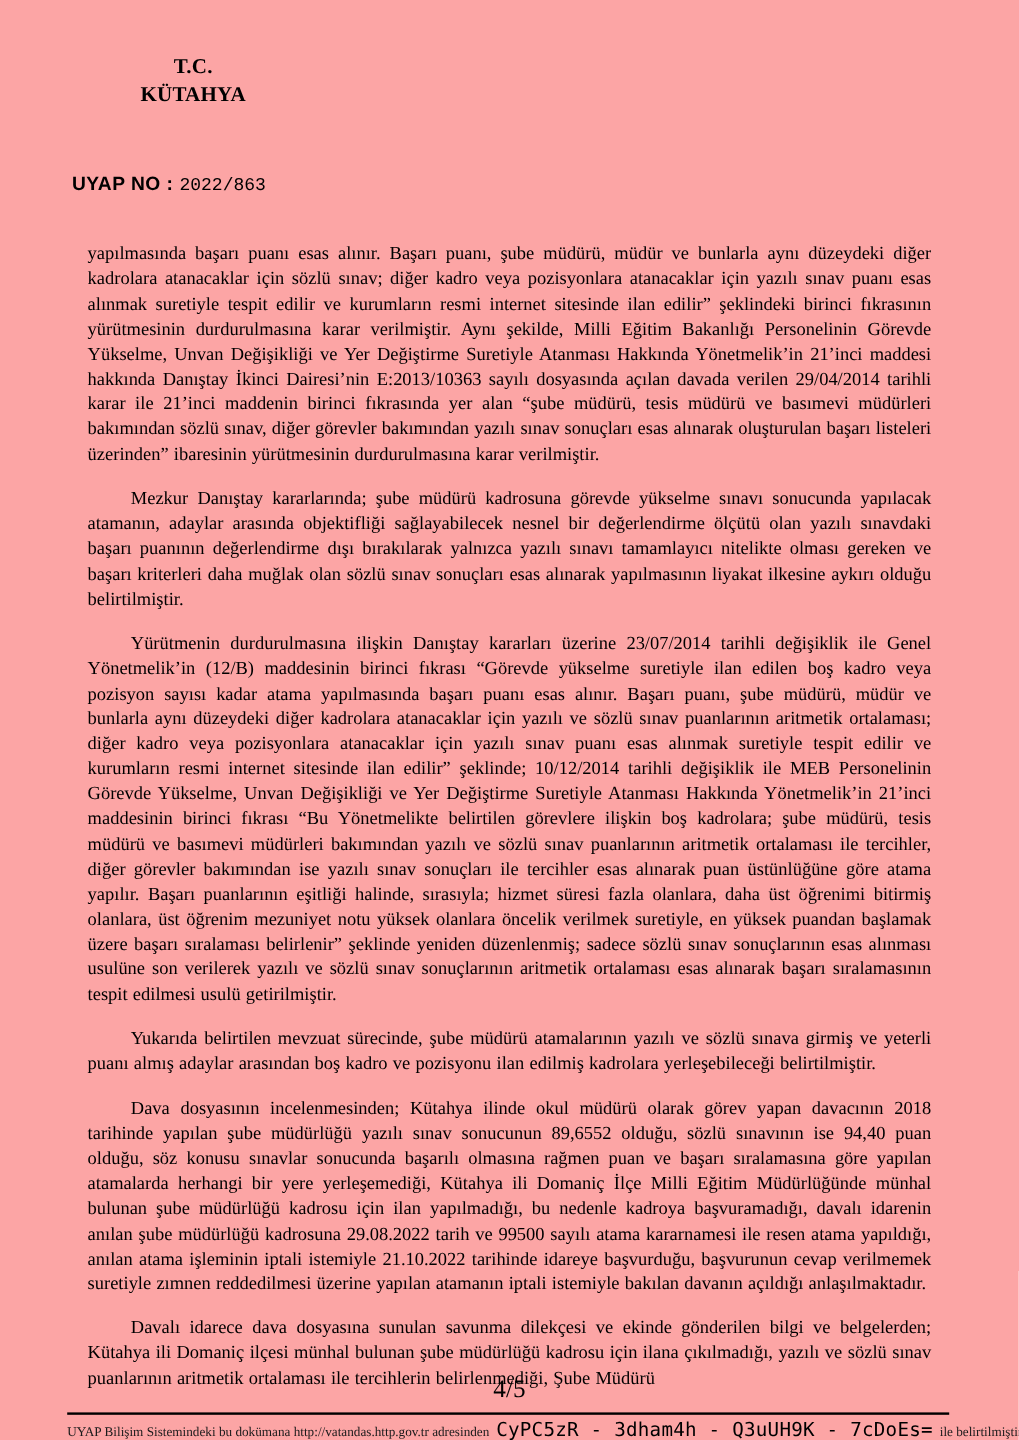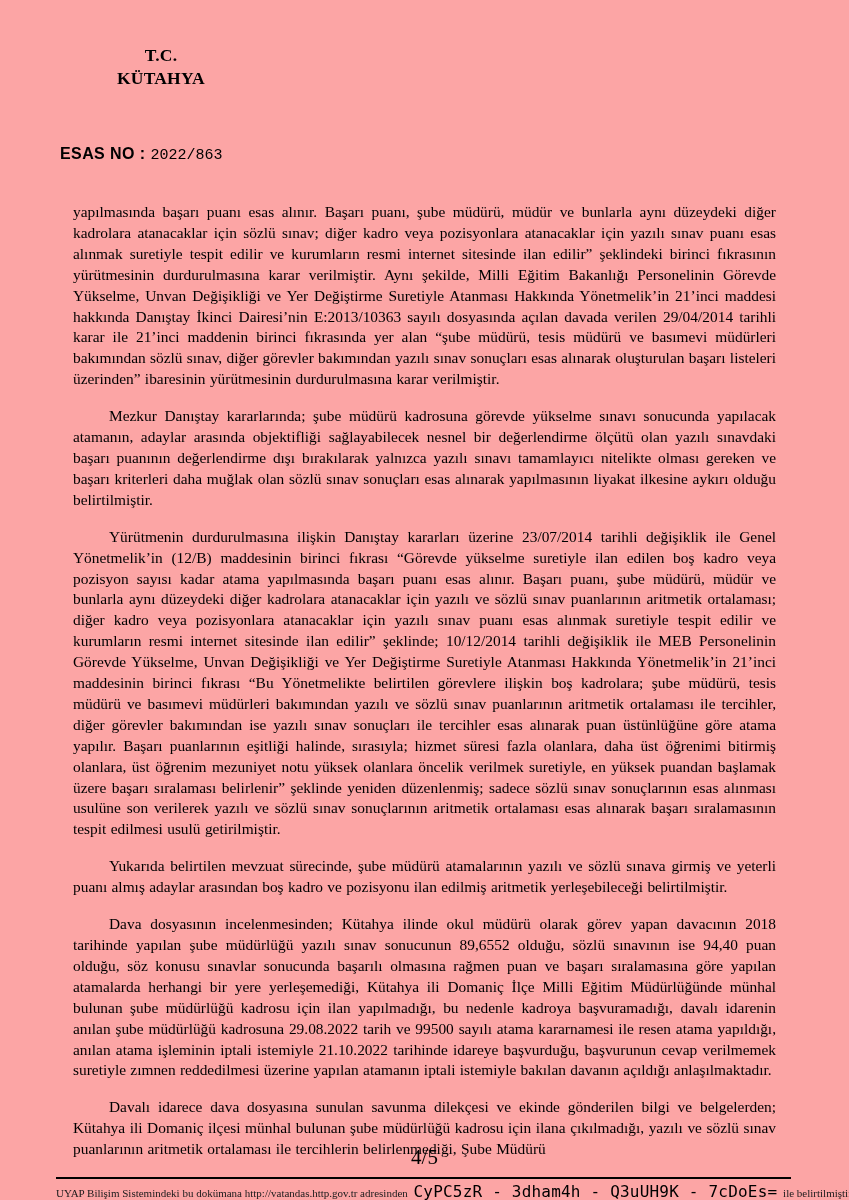--- a/index.html
+++ b/index.html
@@ -99,28 +99,28 @@
 <body>
 
 <div class="page">
 
   <div class="court-header">
     <div>T.C.</div>
     <div>KÜTAHYA</div>
   </div>
 
   <div class="esas-row">
-    <span class="esas-label">ESAS NO :</span><span class="esas-value">2022/863</span>
+    <span class="esas-label">UYAP NO :</span><span class="esas-value">2022/863</span>
   </div>
 
   <div class="body-text">
       <p class="no-indent">yapılmasında başarı puanı esas alınır. Başarı puanı, şube müdürü, müdür ve bunlarla aynı düzeydeki diğer kadrolara atanacaklar için sözlü sınav; diğer kadro veya pozisyonlara atanacaklar için yazılı sınav puanı esas alınmak suretiyle tespit edilir ve kurumların resmi internet sitesinde ilan edilir” şeklindeki birinci fıkrasının yürütmesinin durdurulmasına karar verilmiştir. Aynı şekilde, Milli Eğitim Bakanlığı Personelinin Görevde Yükselme, Unvan Değişikliği ve Yer Değiştirme Suretiyle Atanması Hakkında Yönetmelik’in 21’inci maddesi hakkında Danıştay İkinci Dairesi’nin E:2013/10363 sayılı dosyasında açılan davada verilen 29/04/2014 tarihli karar ile 21’inci maddenin birinci fıkrasında yer alan “şube müdürü, tesis müdürü ve basımevi müdürleri bakımından sözlü sınav, diğer görevler bakımından yazılı sınav sonuçları esas alınarak oluşturulan başarı listeleri üzerinden” ibaresinin yürütmesinin durdurulmasına karar verilmiştir.</p>
       <p>Mezkur Danıştay kararlarında; şube müdürü kadrosuna görevde yükselme sınavı sonucunda yapılacak atamanın, adaylar arasında objektifliği sağlayabilecek nesnel bir değerlendirme ölçütü olan yazılı sınavdaki başarı puanının değerlendirme dışı bırakılarak yalnızca yazılı sınavı tamamlayıcı nitelikte olması gereken ve başarı kriterleri daha muğlak olan sözlü sınav sonuçları esas alınarak yapılmasının liyakat ilkesine aykırı olduğu belirtilmiştir.</p>
       <p>Yürütmenin durdurulmasına ilişkin Danıştay kararları üzerine 23/07/2014 tarihli değişiklik ile Genel Yönetmelik’in (12/B) maddesinin birinci fıkrası “Görevde yükselme suretiyle ilan edilen boş kadro veya pozisyon sayısı kadar atama yapılmasında başarı puanı esas alınır. Başarı puanı, şube müdürü, müdür ve bunlarla aynı düzeydeki diğer kadrolara atanacaklar için yazılı ve sözlü sınav puanlarının aritmetik ortalaması; diğer kadro veya pozisyonlara atanacaklar için yazılı sınav puanı esas alınmak suretiyle tespit edilir ve kurumların resmi internet sitesinde ilan edilir” şeklinde; 10/12/2014 tarihli değişiklik ile MEB Personelinin Görevde Yükselme, Unvan Değişikliği ve Yer Değiştirme Suretiyle Atanması Hakkında Yönetmelik’in 21’inci maddesinin birinci fıkrası “Bu Yönetmelikte belirtilen görevlere ilişkin boş kadrolara; şube müdürü, tesis müdürü ve basımevi müdürleri bakımından yazılı ve sözlü sınav puanlarının aritmetik ortalaması ile tercihler, diğer görevler bakımından ise yazılı sınav sonuçları ile tercihler esas alınarak puan üstünlüğüne göre atama yapılır. Başarı puanlarının eşitliği halinde, sırasıyla; hizmet süresi fazla olanlara, daha üst öğrenimi bitirmiş olanlara, üst öğrenim mezuniyet notu yüksek olanlara öncelik verilmek suretiyle, en yüksek puandan başlamak üzere başarı sıralaması belirlenir” şeklinde yeniden düzenlenmiş; sadece sözlü sınav sonuçlarının esas alınması usulüne son verilerek yazılı ve sözlü sınav sonuçlarının aritmetik ortalaması esas alınarak başarı sıralamasının tespit edilmesi usulü getirilmiştir.</p>
-      <p>Yukarıda belirtilen mevzuat sürecinde, şube müdürü atamalarının yazılı ve sözlü sınava girmiş ve yeterli puanı almış adaylar arasından boş kadro ve pozisyonu ilan edilmiş aritmetik yerleşebileceği belirtilmiştir.</p>
+      <p>Yukarıda belirtilen mevzuat sürecinde, şube müdürü atamalarının yazılı ve sözlü sınava girmiş ve yeterli puanı almış adaylar arasından boş kadro ve pozisyonu ilan edilmiş kadrolara yerleşebileceği belirtilmiştir.</p>
       <p>Dava dosyasının incelenmesinden; Kütahya ilinde okul müdürü olarak görev yapan davacının 2018 tarihinde yapılan şube müdürlüğü yazılı sınav sonucunun 89,6552 olduğu, sözlü sınavının ise 94,40 puan olduğu, söz konusu sınavlar sonucunda başarılı olmasına rağmen puan ve başarı sıralamasına göre yapılan atamalarda herhangi bir yere yerleşemediği, Kütahya ili Domaniç İlçe Milli Eğitim Müdürlüğünde münhal bulunan şube müdürlüğü kadrosu için ilan yapılmadığı, bu nedenle kadroya başvuramadığı, davalı idarenin anılan şube müdürlüğü kadrosuna 29.08.2022 tarih ve 99500 sayılı atama kararnamesi ile resen atama yapıldığı, anılan atama işleminin iptali istemiyle 21.10.2022 tarihinde idareye başvurduğu, başvurunun cevap verilmemek suretiyle zımnen reddedilmesi üzerine yapılan atamanın iptali istemiyle bakılan davanın açıldığı anlaşılmaktadır.</p>
       <p>Davalı idarece dava dosyasına sunulan savunma dilekçesi ve ekinde gönderilen bilgi ve belgelerden; Kütahya ili Domaniç ilçesi münhal bulunan şube müdürlüğü kadrosu için ilana çıkılmadığı, yazılı ve sözlü sınav puanlarının aritmetik ortalaması ile tercihlerin belirlenmediği, Şube Müdürü</p>
     </div>
 
   <div class="page-number">4/5</div>
 
   <div class="footer-rule"></div>
 
   <div class="footer-line">
     <span>UYAP Bilişim Sistemindeki bu dokümana http://vatandas.http.gov.tr adresinden</span>

